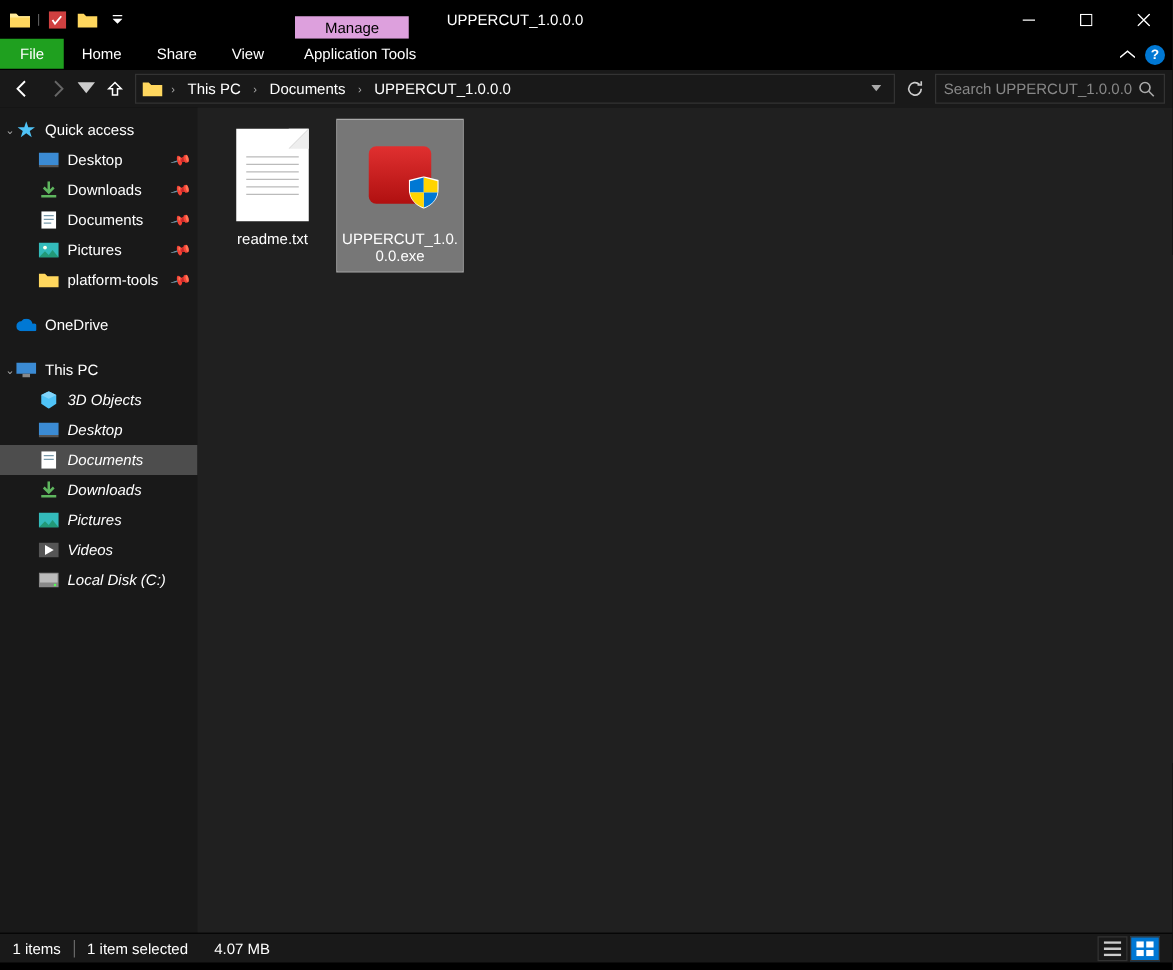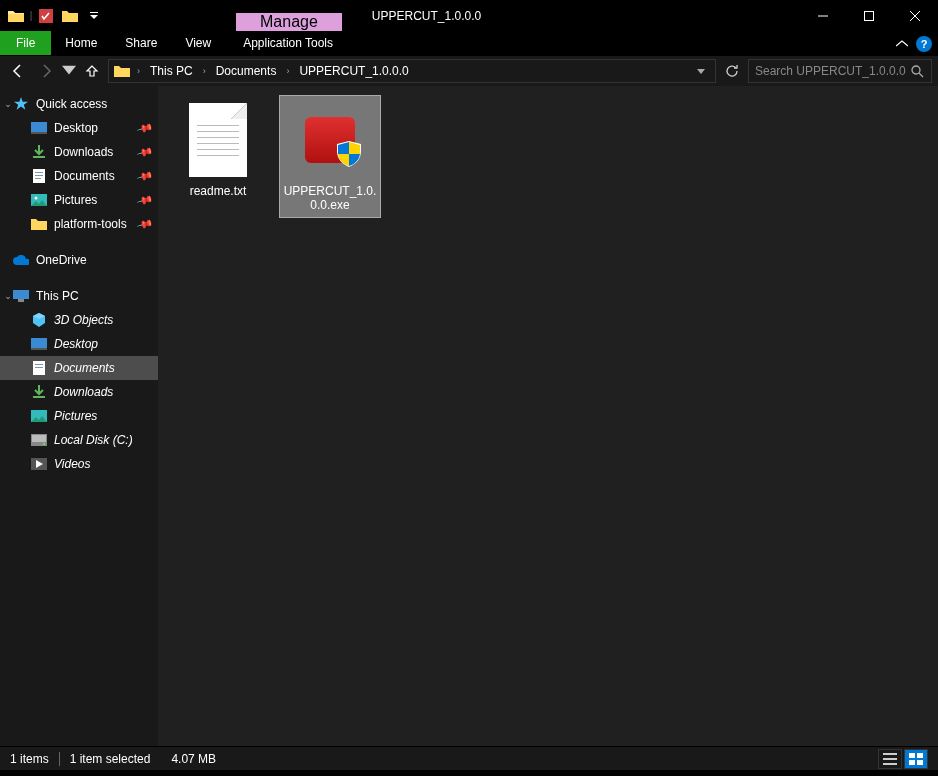--- a/index.html
+++ b/index.html
@@ -4,21 +4,21 @@
 <style>
 * { margin:0; padding:0; box-sizing:border-box; font-family:"Segoe UI",Arial,sans-serif; }
 body { width:938px; height:776px; background:#000; color:#fff; overflow:hidden; font-size:12px; }
 
 
 .titlebar { height:31px; background:#000; display:flex; align-items:stretch; position:relative; }
 .qat { display:flex; align-items:center; gap:0; padding-left:4px; }
 .qat-icon { width:24px; height:31px; display:flex; align-items:center; justify-content:center; }
 .qat-divider { width:6px; height:31px; display:flex; align-items:center; justify-content:center; color:#666; font-size:10px; }
 .title-tabs { display:flex; align-items:flex-end; margin-left:130px; }
-.context-tab { background:#dda0dd; color:#000; height:18px; padding:0 24px; font-size:16px; display:flex; align-items:center; }
+.context-tab { background:#dda0dd; color:#000; height:18px; padding:0 24px; font-size:12px; display:flex; align-items:center; }
 .title-text { display:flex; align-items:center; padding-left:30px; color:#fff; font-size:12px; }
 .win-controls { position:absolute; right:0; top:0; display:flex; height:31px; }
 .win-btn { width:46px; height:31px; display:flex; align-items:center; justify-content:center; color:#fff; }
 .win-btn svg { width:10px; height:10px; }
 
 
 .ribbon { height:25px; background:#000; display:flex; align-items:stretch; border-bottom:1px solid #000; position:relative; }
 .ribbon-tab { padding:0 14px; display:flex; align-items:center; color:#fff; font-size:12px; }
 .ribbon-tab.file { background:#1fa01f; color:#fff; padding:0 16px; }
 .ribbon-help { position:absolute; right:6px; top:0; height:25px; display:flex; align-items:center; gap:8px; }
@@ -47,21 +47,21 @@
 .sidebar { width:158px; background:#191919; padding:6px 0; overflow:hidden; }
 .tree-item { display:flex; align-items:center; height:24px; padding-left:12px; gap:6px; color:#fff; font-size:12px; position:relative; }
 .tree-item.indent1 { padding-left:30px; }
 .tree-item.indent2 { padding-left:30px;font-style:italic; }
 .tree-item.selected { background:#4d4d4d; }
 .tree-exp { position:absolute; left:2px; width:12px; text-align:center; color:#aaa; font-size:9px; }
 .tree-icon { width:18px; height:16px; display:flex; align-items:center; justify-content:center; }
 .pin { position:absolute; right:6px; color:#888; font-size:11px; transform:rotate(30deg); }
 .tree-gap { height:12px; }
 
-.content { flex:1; background:#202020; padding:10px; display:flex; align-items:flex-start; gap:12px; }
+.content { flex:1; background:#202020; padding:10px; display:flex; align-items:flex-start; gap:2px; }
 .file-item { width:100px; text-align:center; padding:4px 2px; }
 .file-item.selected { background:#777; outline:1px solid #aaa; }
 .file-icon-box { width:80px; height:80px; margin:0 auto 4px; display:flex; align-items:center; justify-content:center; position:relative; }
 .file-label { font-size:12px; color:#fff; line-height:1.2; word-break:break-all; }
 
 .txt-icon { width:58px; height:74px; background:#fff; position:relative; }
 .txt-icon::after { content:""; position:absolute; top:0; right:0; width:16px; height:16px; background:linear-gradient(135deg,#fff 48%,#ccc 50%,#eee 52%); }
 .txt-lines { position:absolute; top:22px; left:8px; right:8px; }
 .txt-lines div { height:1px; background:#bbb; margin-bottom:5px; }
 
@@ -330,35 +330,35 @@
           <svg width="16" height="12" viewBox="0 0 16 12">
             <rect width="16" height="12" fill="#3bb"></rect>
             <path d="M0 12l5-5 3 3 3-4 5 6z" fill="#297"></path>
           </svg>
         </span>
       <span>Pictures</span>
     </div>
     <div class="tree-item indent2">
       <span class="tree-icon">
           <svg width="16" height="12" viewBox="0 0 16 12">
+            <rect width="16" height="12" fill="#555"></rect>
+            <path d="M5 2l7 4-7 4z" fill="#fff"></path>
+          </svg>
+        </span>
+      <span>Videos</span>
+    </div>
+    <div class="tree-item indent2">
+      <span class="tree-icon">
+          <svg width="16" height="12" viewBox="0 0 16 12">
             <rect width="16" height="12" fill="#888"></rect>
             <rect x="1" y="1" width="14" height="7" fill="#bbb"></rect>
             <circle cx="13" cy="10" r="1" fill="#5f5"></circle>
           </svg>
         </span>
       <span>Local Disk (C:)</span>
-    </div>
-    <div class="tree-item indent2">
-      <span class="tree-icon">
-          <svg width="16" height="12" viewBox="0 0 16 12">
-            <rect width="16" height="12" fill="#555"></rect>
-            <path d="M5 2l7 4-7 4z" fill="#fff"></path>
-          </svg>
-        </span>
-      <span>Videos</span>
     </div>
     <div class="tree-gap"></div>
   </div>
 
   <div class="content">
     <div class="file-item">
       <div class="file-icon-box">
         <div class="txt-icon">
             <div class="txt-lines">
               <div></div>

